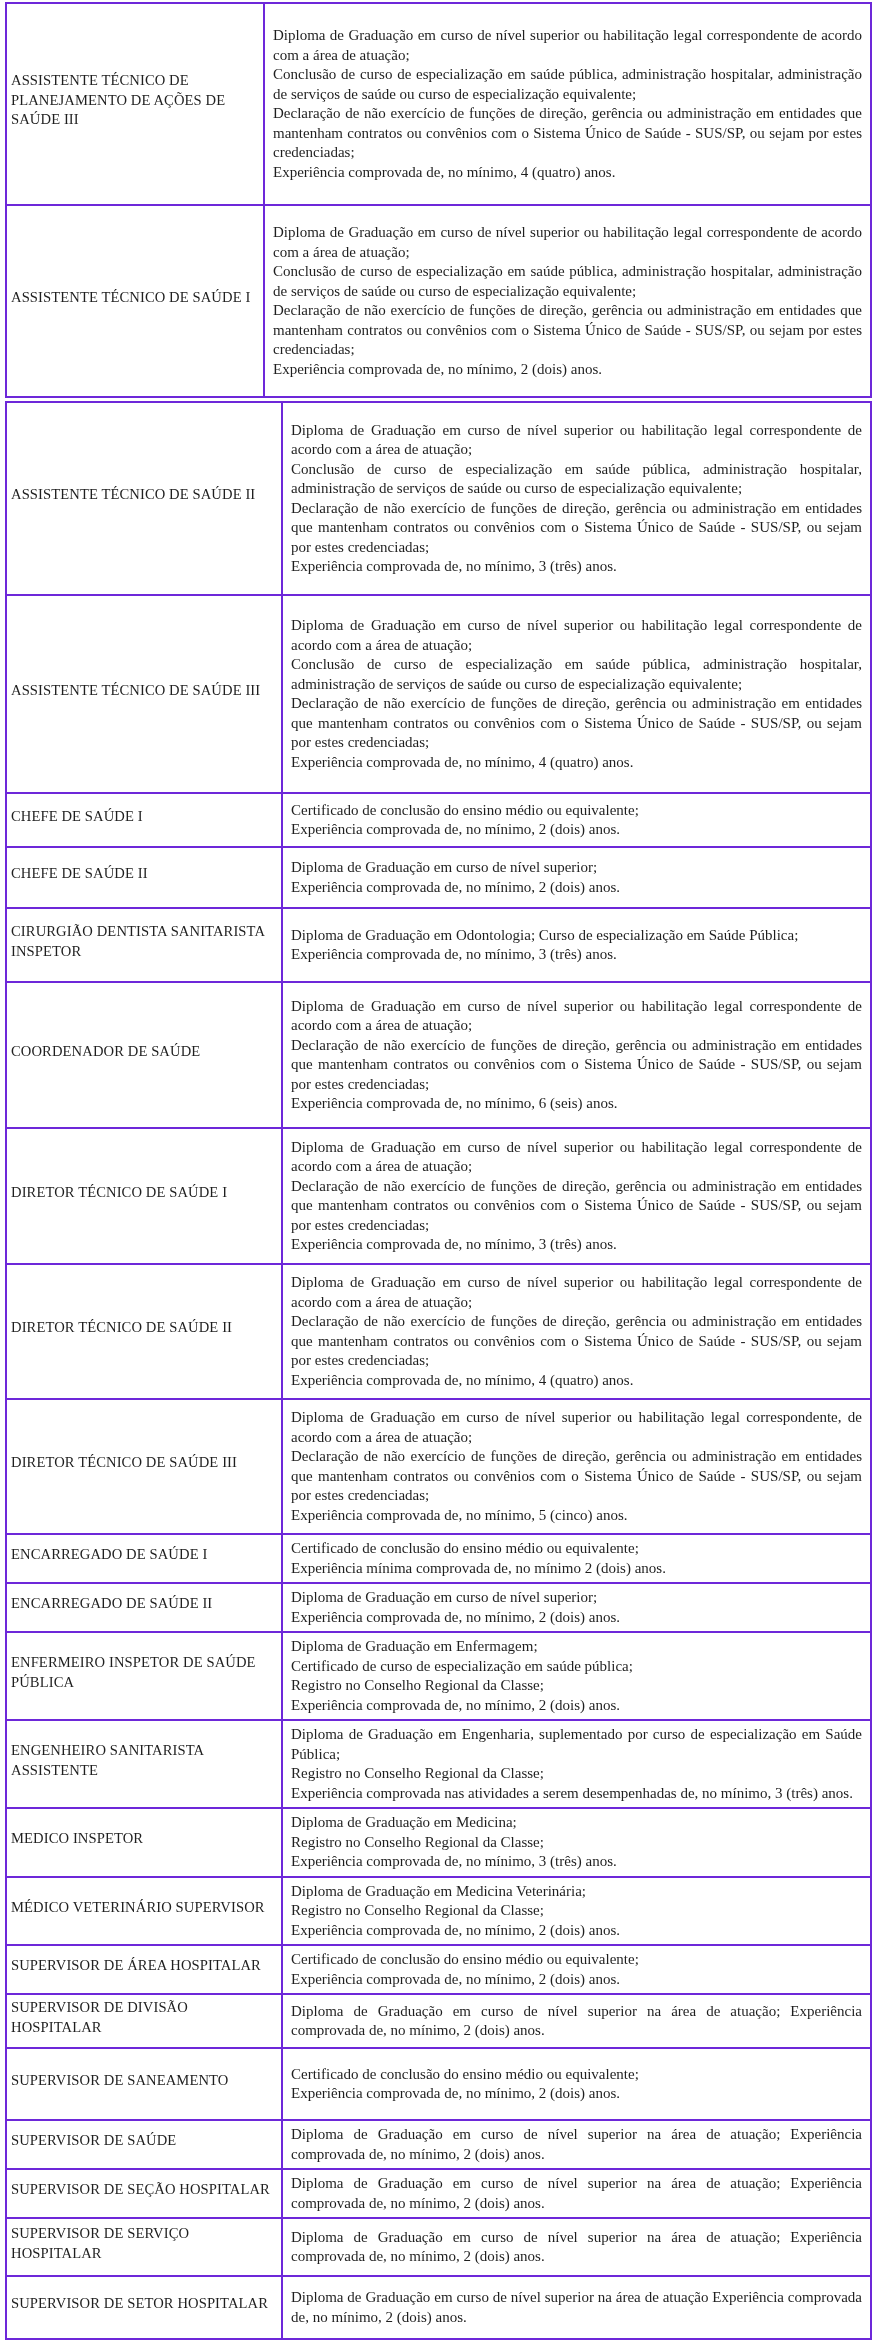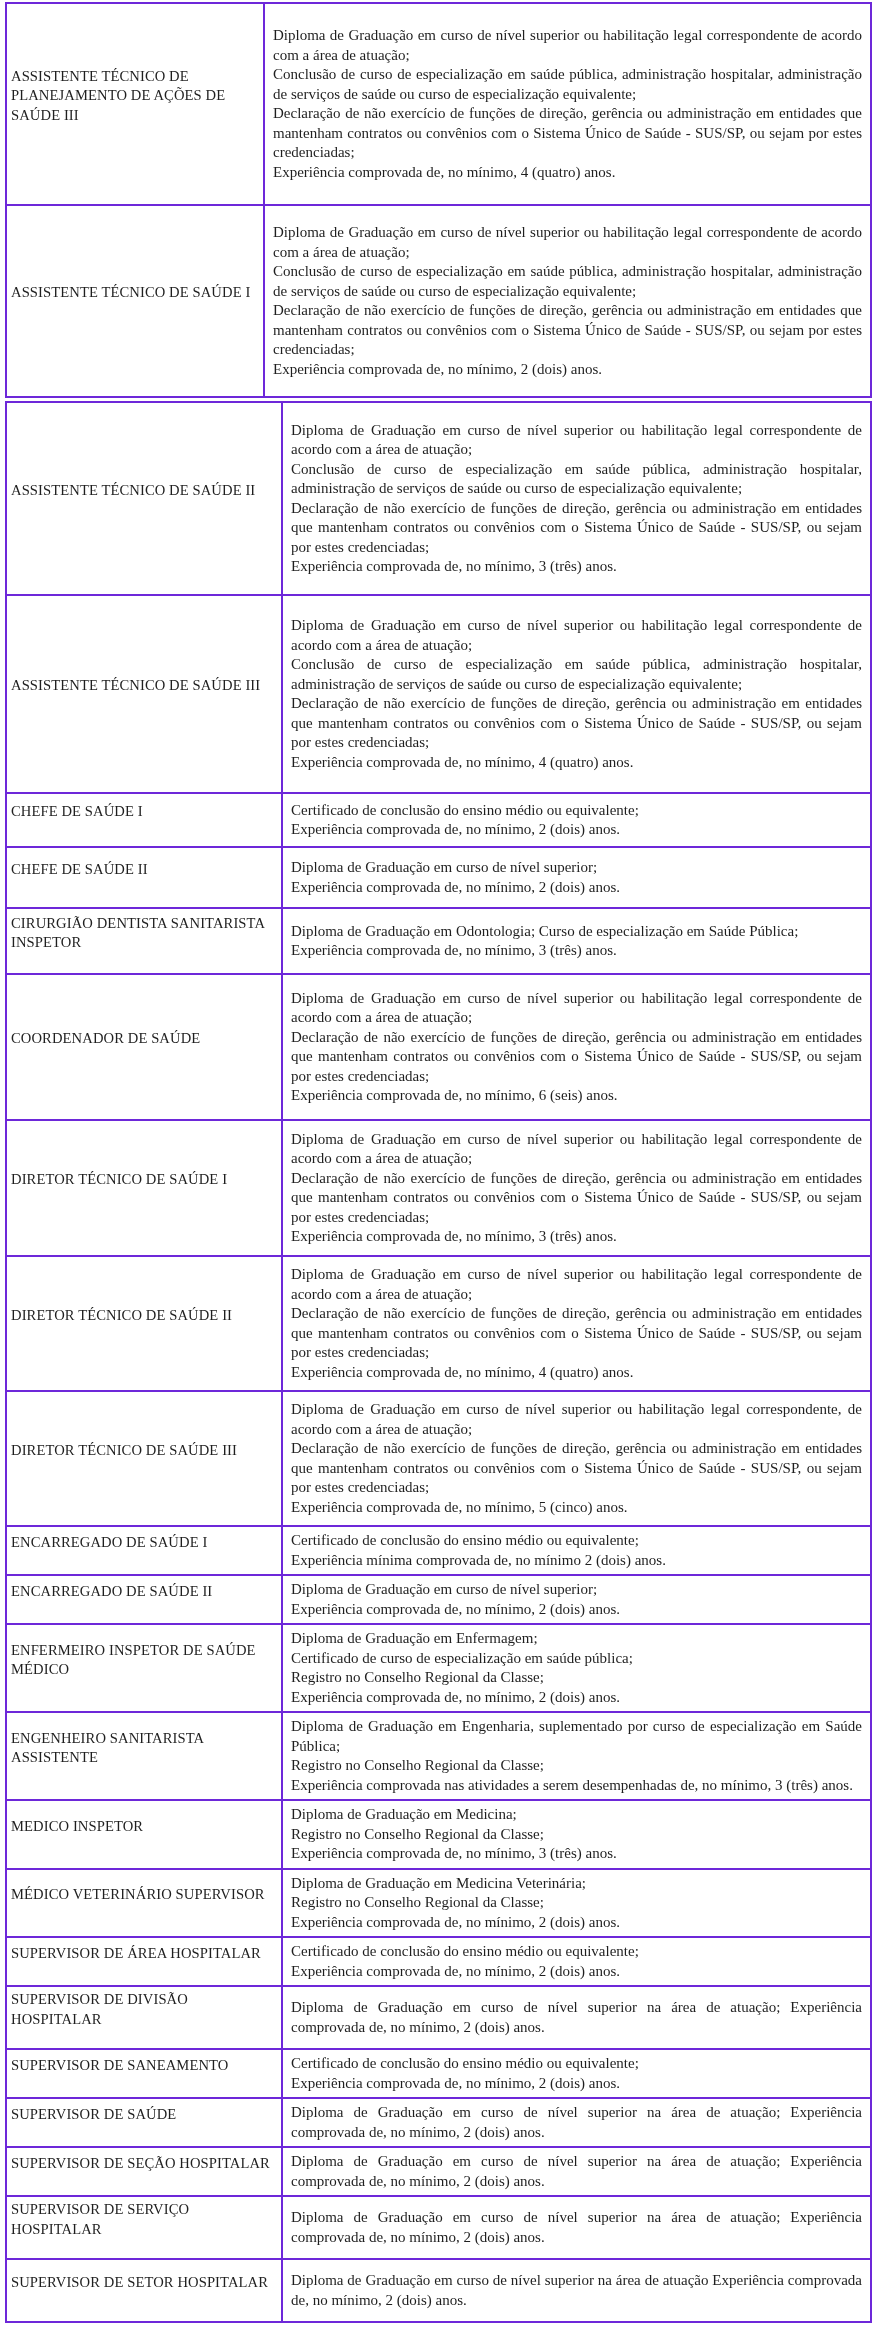--- a/index.html
+++ b/index.html
@@ -26,21 +26,21 @@
     margin-bottom: 3px;
   }
   td {
     border: 2px solid #6d28d9;
     vertical-align: middle;
     font-size: 15px;
     line-height: 19.5px;
     overflow: hidden;
   }
   td.pos {
-    padding: 3px 6px 19px 4px;
+    padding: 3px 6px 10px 4px;
     font-size: 14.6px;
     letter-spacing: 0.1px;
   }
   td.req {
     padding: 4px 8px 4px 8px;
   }
   .req-item {
     text-align: justify;
   }
 </style>
@@ -106,21 +106,21 @@
             <div class="req-item">Experiência comprovada de, no mínimo, 2 (dois) anos.</div>
           </td>
         </tr>
         <tr style="height: 61px;">
           <td class="pos">CHEFE DE SAÚDE II</td>
           <td class="req">
             <div class="req-item">Diploma de Graduação em curso de nível superior;</div>
             <div class="req-item">Experiência comprovada de, no mínimo, 2 (dois) anos.</div>
           </td>
         </tr>
-        <tr style="height: 66px;">
+        <tr style="height: 74px;">
           <td class="pos">CIRURGIÃO DENTISTA SANITARISTA INSPETOR</td>
           <td class="req">
             <div class="req-item">Diploma de Graduação em Odontologia; Curso de especialização em Saúde Pública;</div>
             <div class="req-item">Experiência comprovada de, no mínimo, 3 (três) anos.</div>
           </td>
         </tr>
         <tr style="height: 146px;">
           <td class="pos">COORDENADOR DE SAÚDE</td>
           <td class="req">
             <div class="req-item">Diploma de Graduação em curso de nível superior ou habilitação legal correspondente de acordo com a área de atuação;</div>
@@ -160,21 +160,21 @@
           </td>
         </tr>
         <tr style="height: 47px;">
           <td class="pos">ENCARREGADO DE SAÚDE II</td>
           <td class="req">
             <div class="req-item">Diploma de Graduação em curso de nível superior;</div>
             <div class="req-item">Experiência comprovada de, no mínimo, 2 (dois) anos.</div>
           </td>
         </tr>
         <tr style="height: 77px;">
-          <td class="pos">ENFERMEIRO INSPETOR DE SAÚDE MÉDICO</td>
+          <td class="pos">ENFERMEIRO INSPETOR DE SAÚDE PÚBLICA</td>
           <td class="req">
             <div class="req-item">Diploma de Graduação em Enfermagem;</div>
             <div class="req-item">Certificado de curso de especialização em saúde pública;</div>
             <div class="req-item">Registro no Conselho Regional da Classe;</div>
             <div class="req-item">Experiência comprovada de, no mínimo, 2 (dois) anos.</div>
           </td>
         </tr>
         <tr style="height: 88px;">
           <td class="pos">ENGENHEIRO SANITARISTA ASSISTENTE</td>
           <td class="req">
@@ -205,21 +205,21 @@
             <div class="req-item">Certificado de conclusão do ensino médio ou equivalente;</div>
             <div class="req-item">Experiência comprovada de, no mínimo, 2 (dois) anos.</div>
           </td>
         </tr>
         <tr style="height: 47px;">
           <td class="pos">SUPERVISOR DE DIVISÃO HOSPITALAR</td>
           <td class="req">
             <div class="req-item">Diploma de Graduação em curso de nível superior na área de atuação; Experiência comprovada de, no mínimo, 2 (dois) anos.</div>
           </td>
         </tr>
-        <tr style="height: 49px;">
+        <tr style="height: 72px;">
           <td class="pos">SUPERVISOR DE SANEAMENTO</td>
           <td class="req">
             <div class="req-item">Certificado de conclusão do ensino médio ou equivalente;</div>
             <div class="req-item">Experiência comprovada de, no mínimo, 2 (dois) anos.</div>
           </td>
         </tr>
         <tr style="height: 43px; margin-left: 34px;">
           <td class="pos">SUPERVISOR DE SAÚDE</td>
           <td class="req">
             <div class="req-item">Diploma de Graduação em curso de nível superior na área de atuação; Experiência comprovada de, no mínimo, 2 (dois) anos.</div>

